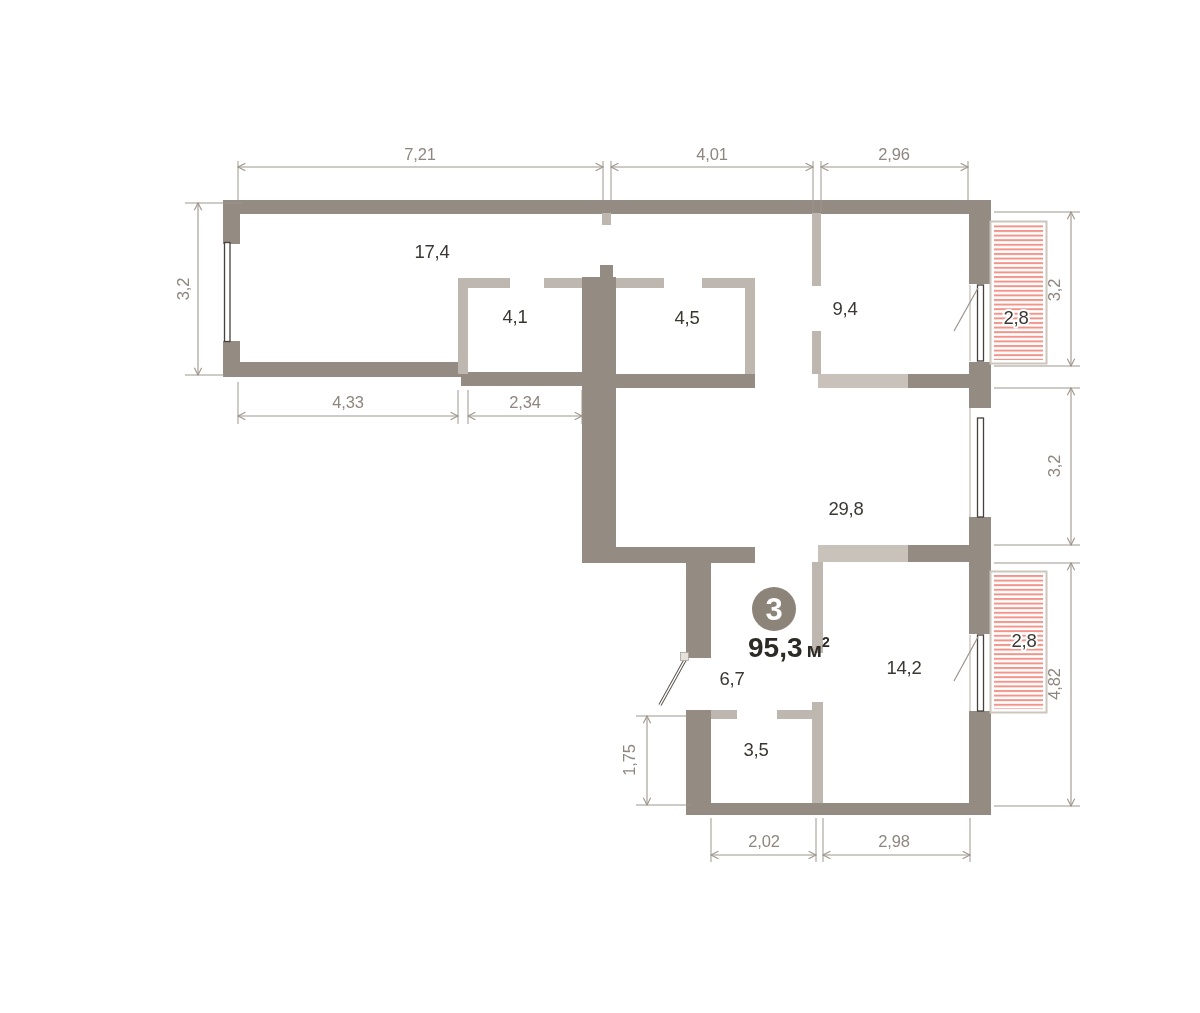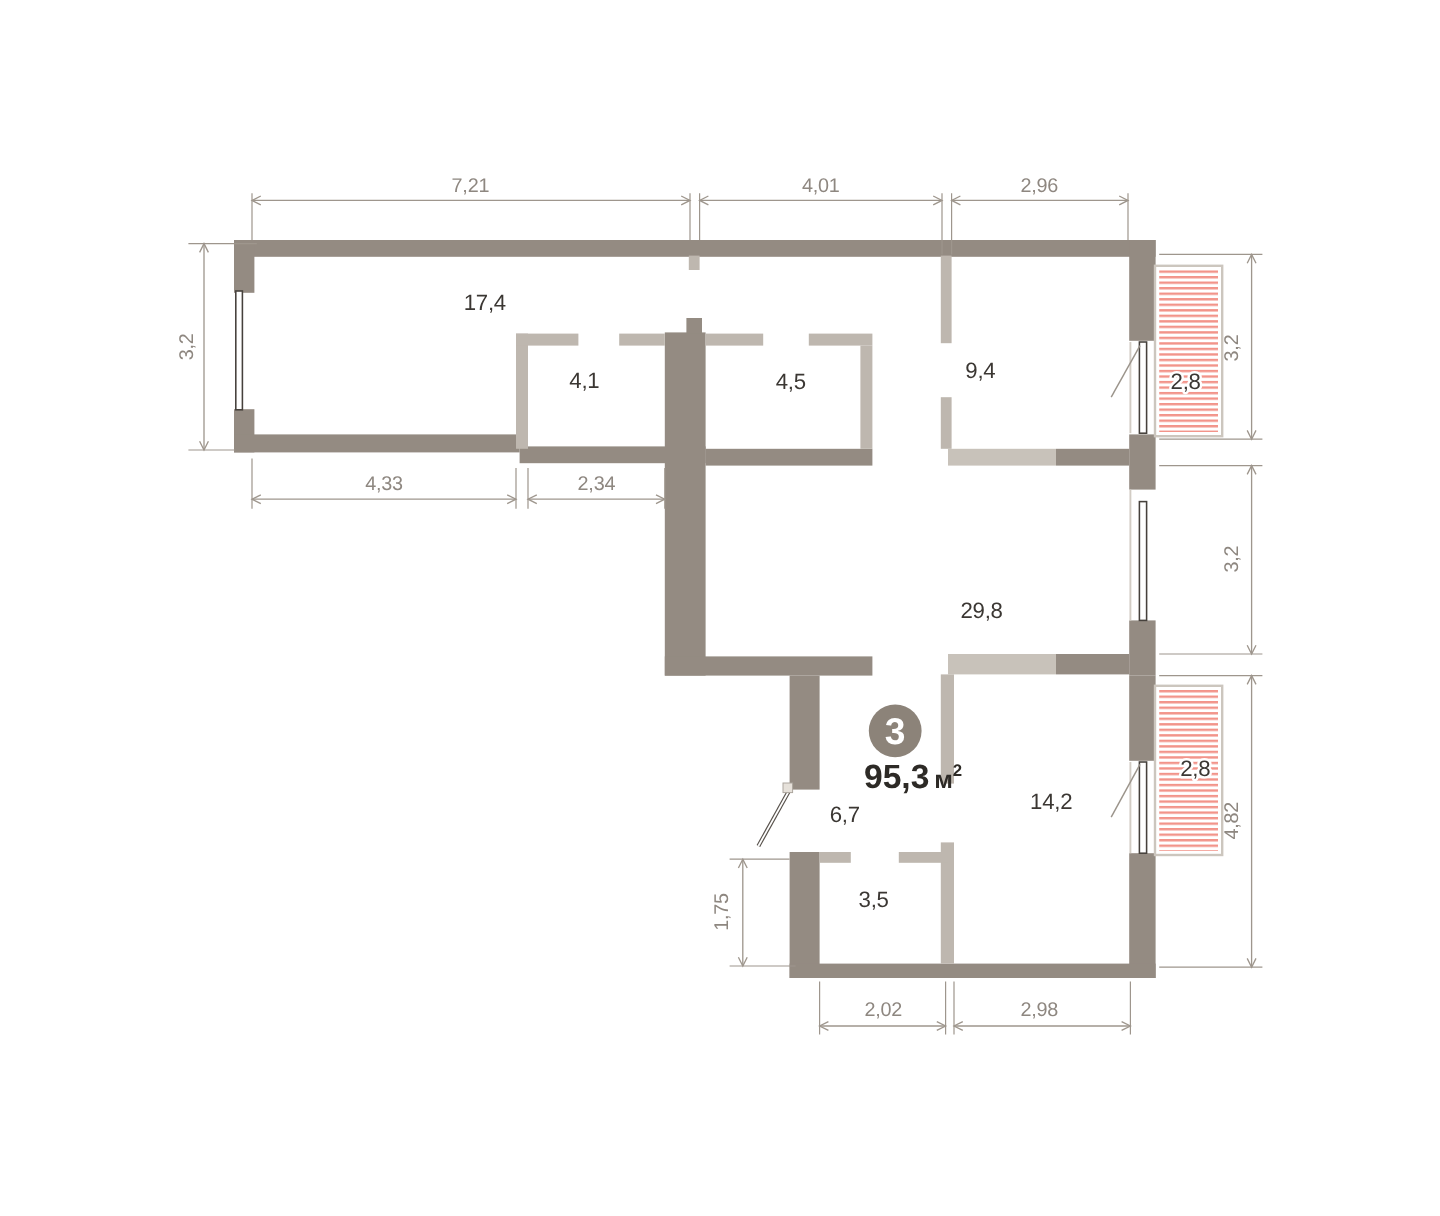--- a/index.html
+++ b/index.html
@@ -2,21 +2,21 @@
 <html style="--bg: #ffffff; --wall-dark: #948b82; --wall-light: #beb7af; --wall-lighter: #c8c2ba; --window-line: #46413c; --dim: #9e968d; --dim-text: #8e8780; --room-text: #3b3733; --hatch: #f2948a; --balcony-border: #ccc6be; --badge: #8c8379; --badge-text: #ffffff; --total-text: #2d2a26;"><head>
 <meta charset="utf-8">
 <style>
   :root{
     --bg:#ffffff; --wall-dark:#948b82; --wall-light:#beb7af; --wall-lighter:#c8c2ba;
     --window-line:#46413c; --dim:#9e968d; --dim-text:#8e8780; --room-text:#3b3733;
     --hatch:#f2948a; --balcony-border:#ccc6be; --badge:#8c8379; --badge-text:#ffffff; --total-text:#2d2a26;
   }
   html,body{margin:0;padding:0;background:var(--bg);}
   .stage{position:relative;width:1064px;height:1013px;background:var(--bg);overflow:hidden;
-         font-family:"Liberation Sans","DejaVu Sans",sans-serif;}
+         font-family:"Liberation Sans","DejaVu Sans",sans-serif;padding-left:28px;}
   svg{display:block}
   .wall-d{fill:var(--wall-dark)}
   .wall-l{fill:var(--wall-light)}
   .wall-ll{fill:var(--wall-lighter)}
   .win{fill:#ffffff;stroke:var(--window-line);stroke-width:1.3}
   .face{stroke:#d2ccc4;stroke-width:1.6;fill:none}
   .balcony{fill:#ffffff;stroke:var(--balcony-border);stroke-width:2}
   .hatchline{fill:var(--hatch)}
   .arrhead{fill:none;stroke:var(--dim);stroke-width:1.2}
   .ext{stroke:var(--dim);stroke-width:1;fill:none}

